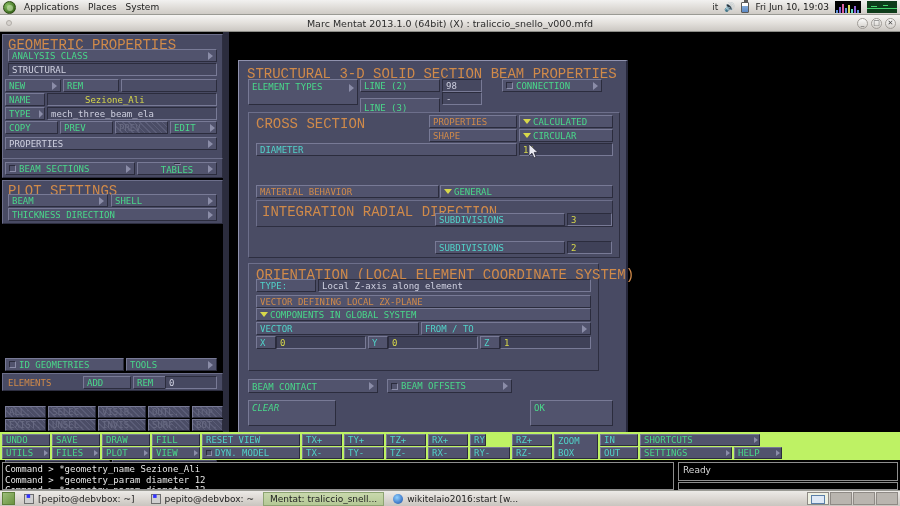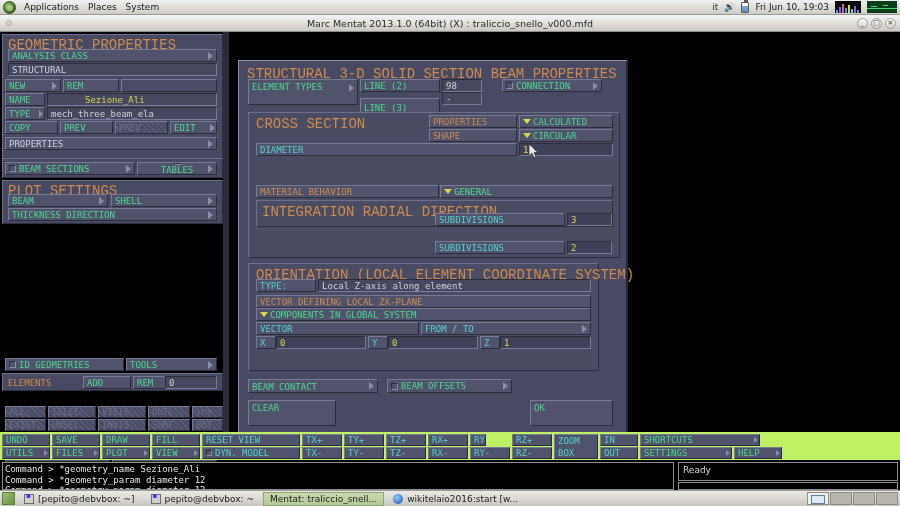--- a/index.html
+++ b/index.html
@@ -495,21 +495,21 @@
           <span class="lbl green">BEAM CONTACT</span>
           <i class="arr"></i>
         </div>
         <div class="w" style="left:148px;top:318px;width:125px;height:14px;">
           <i class="cbx"></i>
           <span class="green">BEAM OFFSETS</span>
           <i class="arr"></i>
         </div>
 
         <div class="w" style="left:9px;top:339px;width:88px;height:26px;align-items:flex-start;">
-          <span class="lbl green" style="margin-top:2px;">CLEAR</span>
+          <span class="lbl green" style="margin-top:2px;font-style:italic;">CLEAR</span>
         </div>
         <div class="w" style="left:291px;top:339px;width:83px;height:26px;align-items:flex-start;">
           <span class="lbl green" style="margin-top:2px;">OK</span>
         </div>
 
         <svg class="cursor" style="left:290px;top:83px;" viewBox="0 0 11 16">
           <polygon points="0,0 0,12 3,9.2 5,14 7,13 5.2,8.4 9,8.4" fill="#e8e8f0" stroke="#2a2a3a" stroke-width="0.8"></polygon>
         </svg>
       </div>
 

